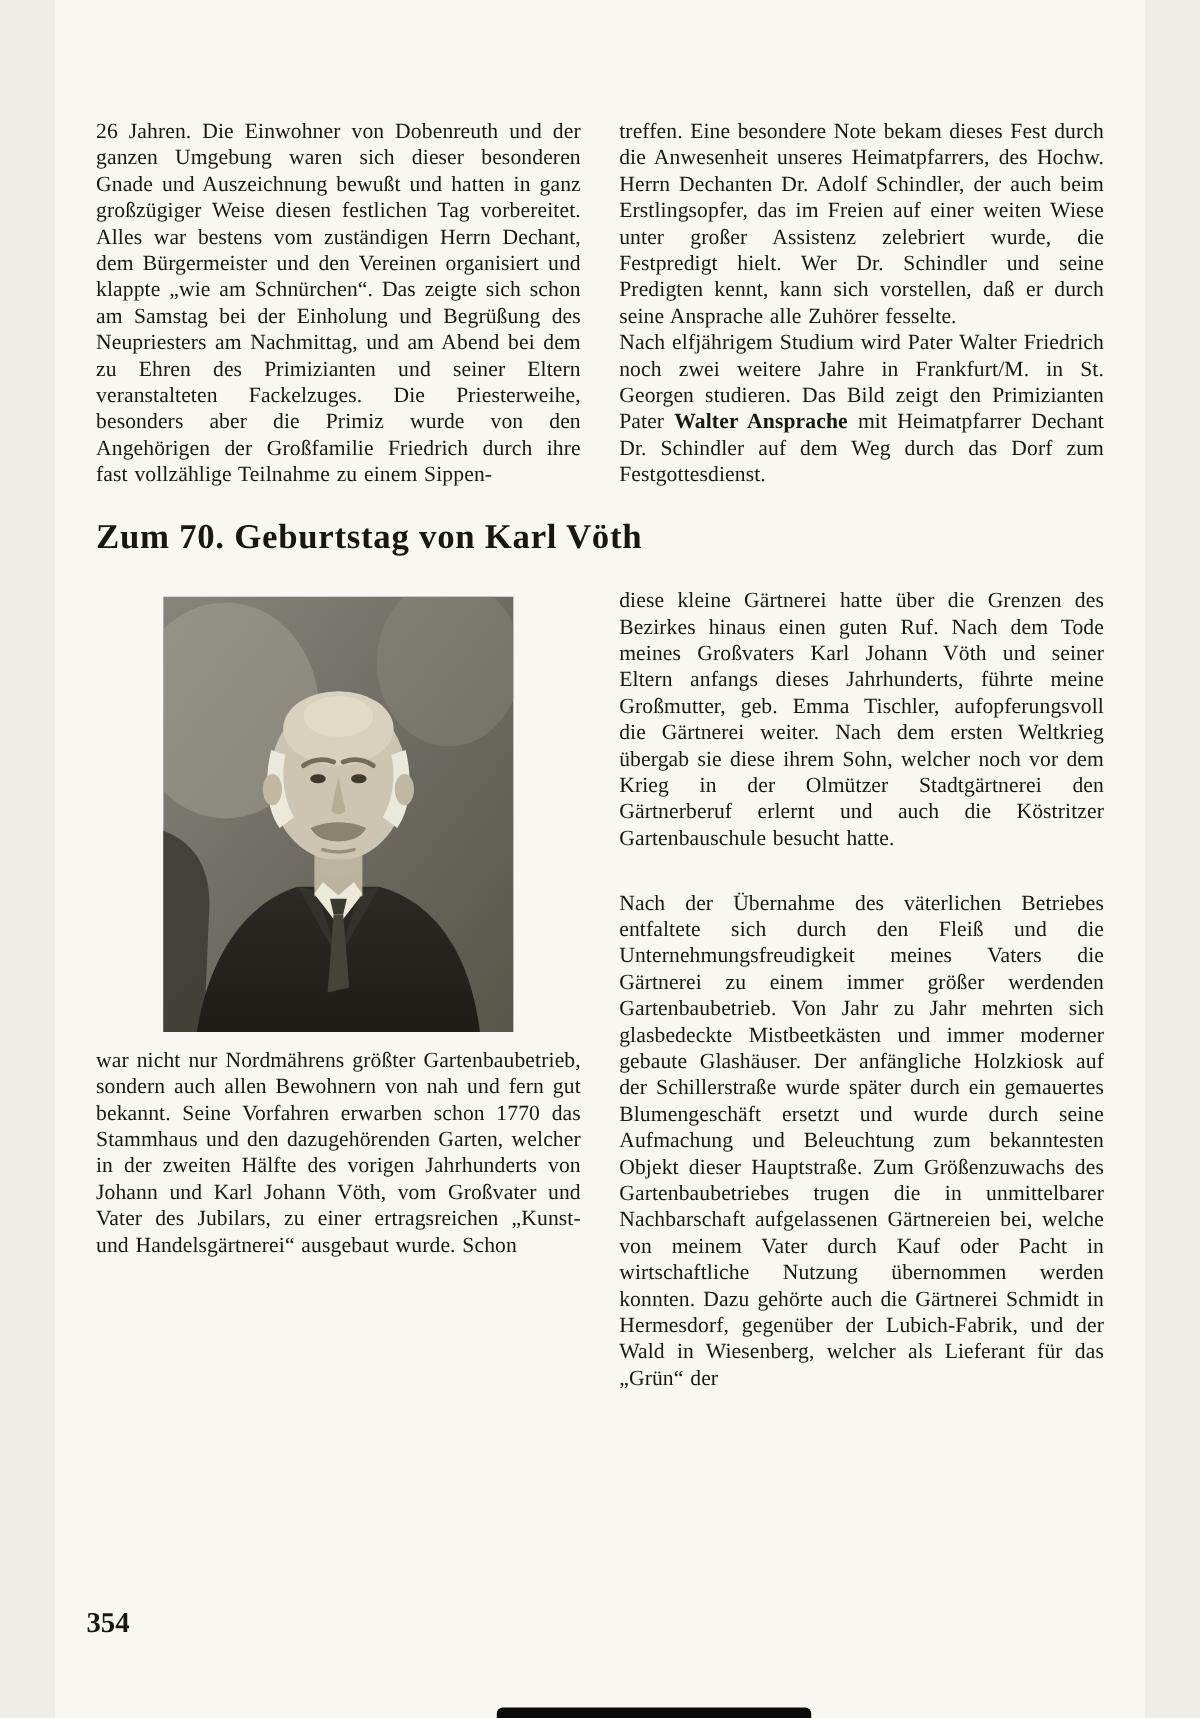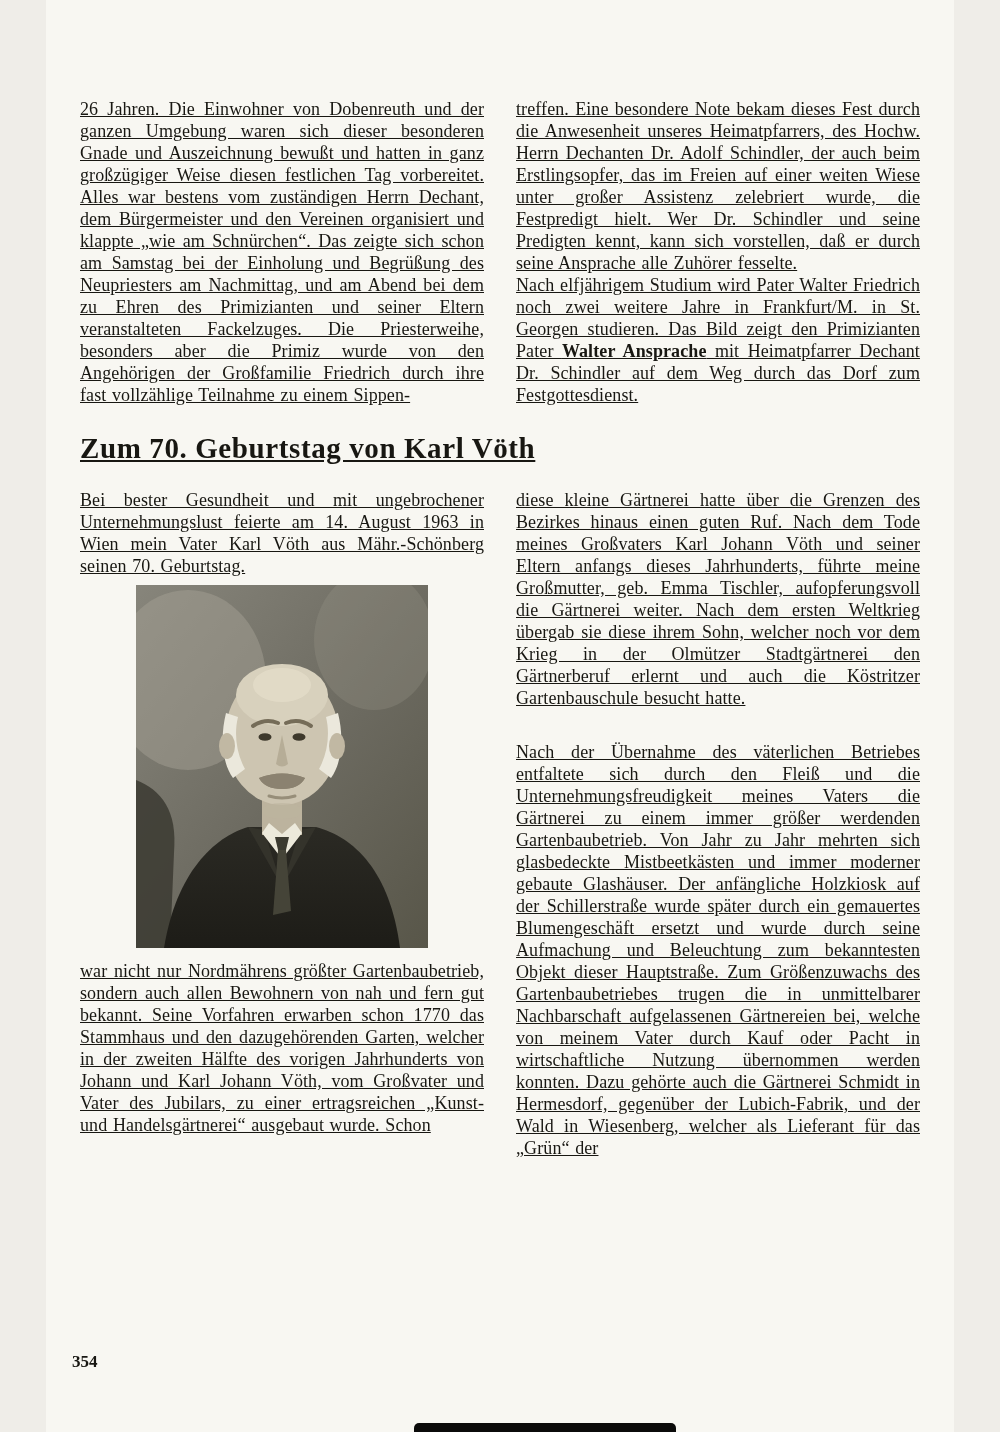--- a/index.html
+++ b/index.html
@@ -6,21 +6,20 @@
   html, body { background: #efede8; }
   .page {
     position: relative;
     width: 908px;
     height: 1432px;
     margin: 0 auto;
     background: #f8f7f2;
     color: #181712;
     font-family: "Liberation Serif", "DejaVu Serif", serif;
     overflow: hidden;
-    text-decoration: underline;
   }
   .content {
     padding: 98px 34px 0 34px;
   }
   .two-col {
     display: flex;
     gap: 32px;
   }
   .col { flex: 1 1 0; min-width: 0; }
   .col p {
@@ -45,24 +44,23 @@
   figure.photo {
     width: 292px;
     margin: 8px auto 12px auto;
     display: block;
   }
   figure.photo svg { display: block; }
   .page-number {
     position: absolute;
     left: 26px;
     top: 1340px;
-    font-size: 17px;
+    font-size: 24px;
     font-weight: bold;
     font-family: "Liberation Serif", "DejaVu Serif", serif;
-    margin-top: 12px;
   }
   .scan-bar-bottom {
     position: absolute;
     left: 368px;
     bottom: 0;
     width: 262px;
     height: 9px;
     background: #0b0b0a;
     border-radius: 5px 5px 0 0;
   }
@@ -81,21 +79,20 @@
       <div class="col">
         <p>treffen. Eine besondere Note bekam dieses Fest durch die Anwesenheit unseres Heimatpfarrers, des Hochw. Herrn Dechanten Dr. Adolf Schindler, der auch beim Erstlingsopfer, das im Freien auf einer weiten Wiese unter großer Assistenz zelebriert wurde, die Festpredigt hielt. Wer Dr. Schindler und seine Predigten kennt, kann sich vorstellen, daß er durch seine Ansprache alle Zuhörer fesselte.</p>
         <p><span>Nach elfjährigem Studium wird Pater Walter Friedrich noch zwei weitere Jahre in Frankfurt/M. in St. Georgen studieren. Das Bild zeigt den Primizianten Pater </span><b class="inline-bold">Walter Ansprache</b><span> mit Heimatpfarrer Dechant Dr. Schindler auf dem Weg durch das Dorf zum Festgottesdienst.</span></p>
       </div>
     </section>
 
     <h1 class="headline">Zum 70. Geburtstag von Karl Vöth</h1>
 
     <section class="two-col">
       <div class="col">
-        <p>Bei bester Gesundheit und mit ungebrochener Unternehmungslust feierte am 14. August 1963 in Wien mein Vater Karl Vöth aus Mähr.-Schönberg seinen 70. Geburtstag.</p>
 
         <figure class="photo">
           <svg viewBox="0 0 292 363" width="292" height="363">
             <defs>
               <linearGradient id="bgGrad" x1="0" y1="0" x2="1" y2="1">
                 <stop offset="0" stop-color="#87857b"></stop>
                 <stop offset="0.55" stop-color="#6c6a60"></stop>
                 <stop offset="1" stop-color="#585649"></stop>
               </linearGradient>
               <linearGradient id="suitGrad" x1="0" y1="0" x2="0" y2="1">

